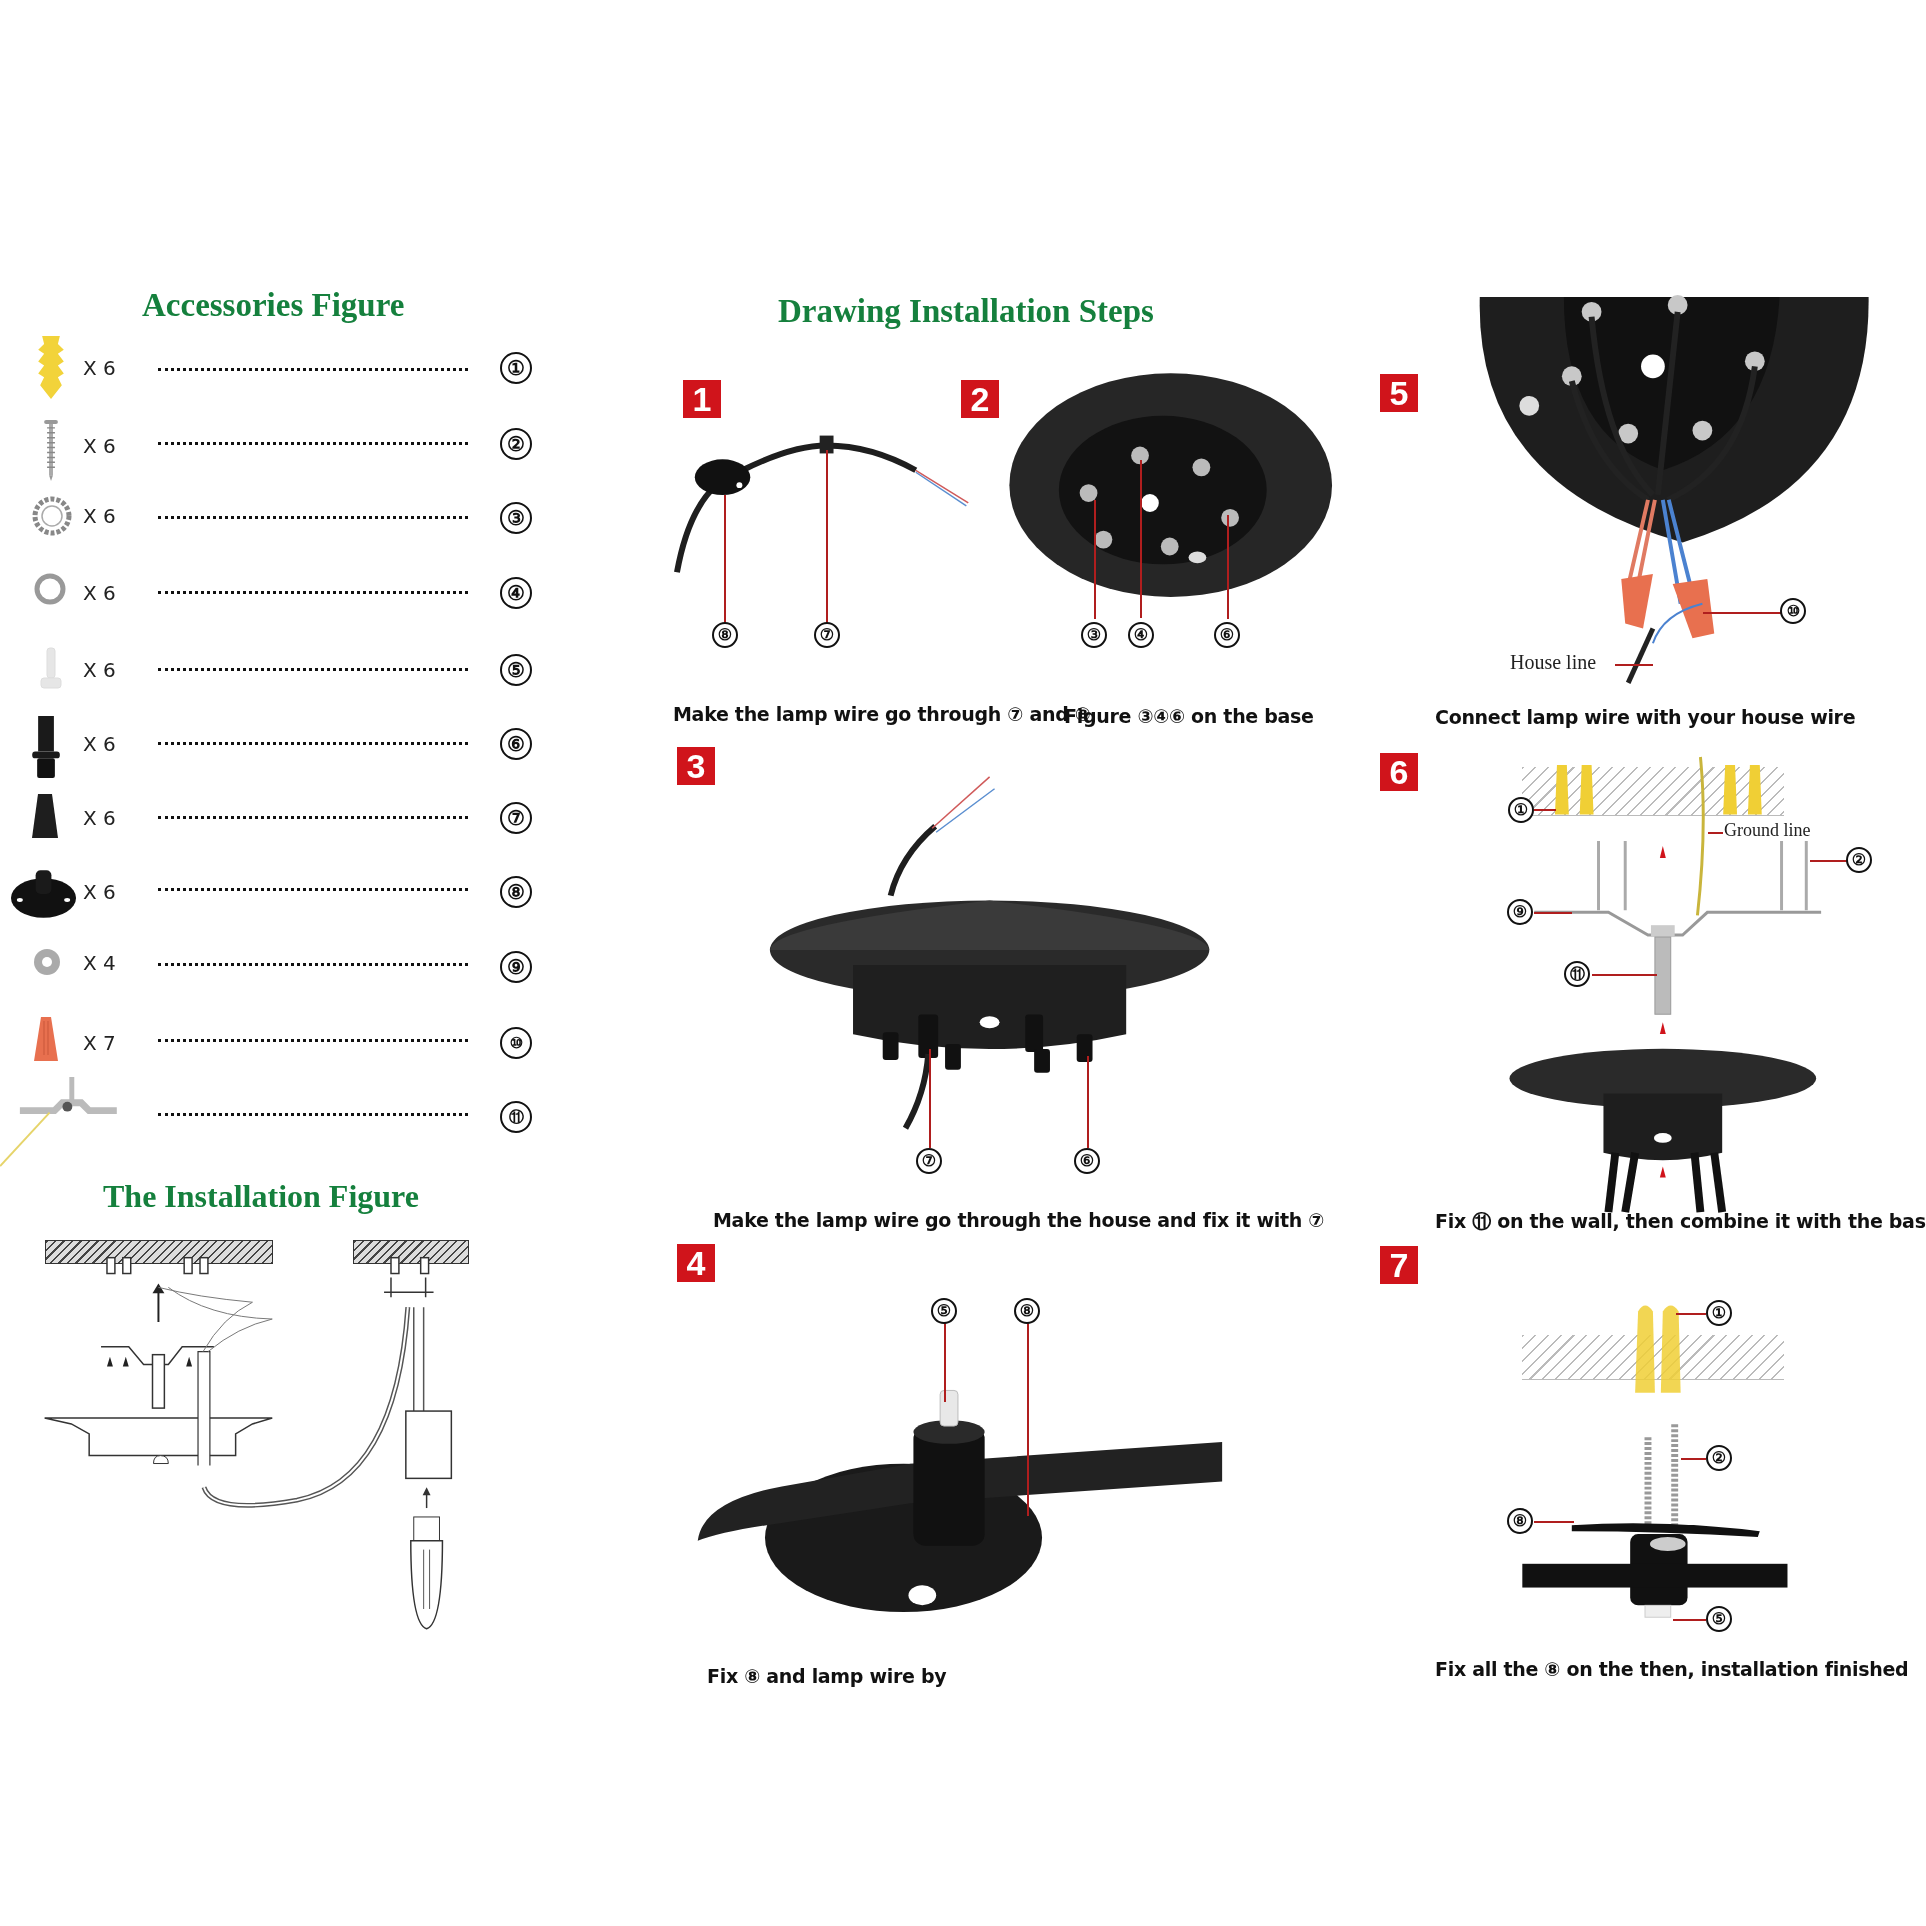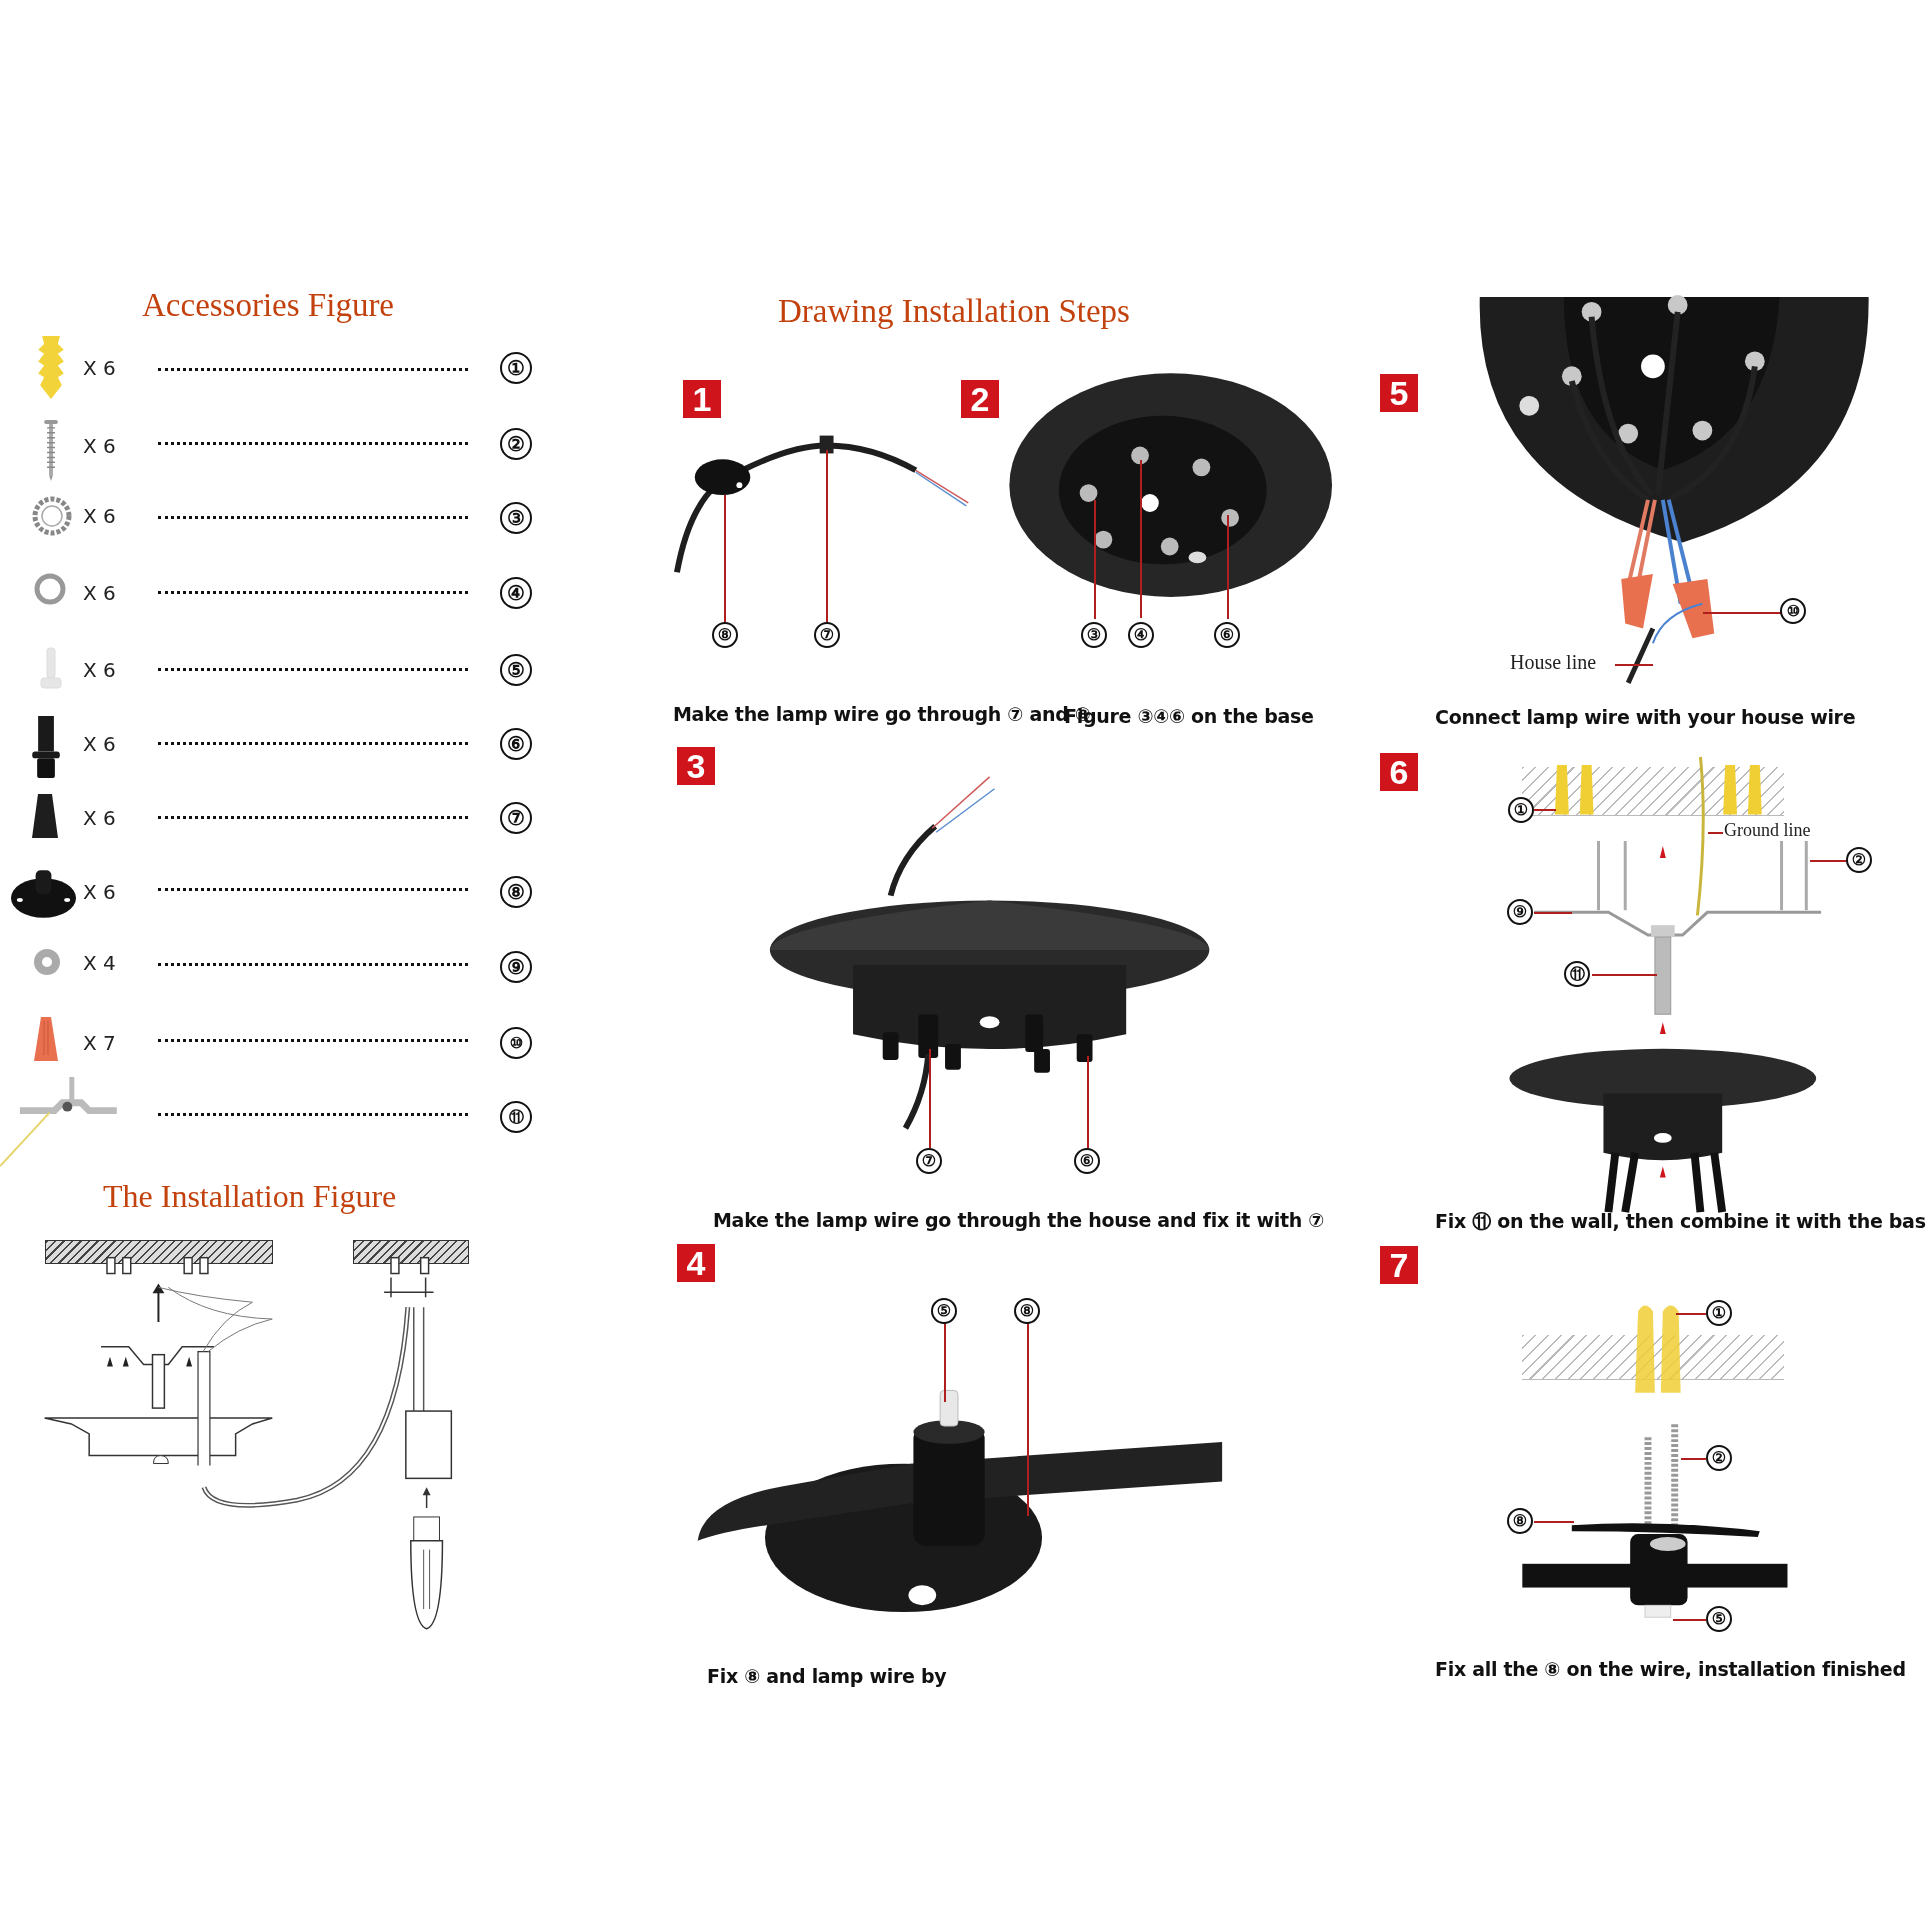--- a/index.html
+++ b/index.html
@@ -1,18 +1,18 @@
 <!DOCTYPE html>
 <html><head>
 <meta charset="utf-8">
 <style>
   html,body{margin:0;padding:0;background:#fff;}
   body{width:1927px;height:1927px;position:relative;overflow:hidden;font-family:"DejaVu Sans",sans-serif;color:#111;}
   .abs{position:absolute;}
-  .title-serif{font-family:"Liberation Serif","DejaVu Serif",serif;font-weight:normal;color:#c2410c;}
+  .title-serif{font-family:"Liberation Serif","DejaVu Serif",serif;font-weight:bold;color:#15803d;}
   .caption{font-family:"DejaVu Sans",sans-serif;font-weight:bold;font-size:19px;color:#111;white-space:nowrap;letter-spacing:-0.3px;}
   .badge{width:38px;height:38px;background:#d0141b;color:#fff;font-family:"Liberation Sans",sans-serif;font-weight:bold;font-size:34px;line-height:38px;text-align:center;}
   .circ{display:inline-block;width:28px;height:28px;border:2.5px solid #111;border-radius:50%;text-align:center;line-height:28px;font-family:"Liberation Sans",sans-serif;font-weight:bold;font-size:20px;color:#111;background:#fff;box-sizing:content-box;}
   .circ.small{width:22px;height:22px;line-height:22px;font-size:16px;border-width:2px;}
   .circ.two{font-size:15px;letter-spacing:-1px;}
   .acc-row{position:absolute;left:0;width:554px;height:59px;}
   .acc-qty{position:absolute;left:83px;font-family:"DejaVu Sans",sans-serif;font-size:20px;color:#222;}
   .acc-dots{position:absolute;left:158px;width:310px;border-top:3px dotted #111;}
   .acc-num{position:absolute;left:500px;}
   .leader{position:absolute;background:#b01e1e;}
@@ -358,15 +358,15 @@
     <rect x="282" y="365" width="26" height="12" fill="#eee" stroke="#ccc"></rect>
   </svg>
   <div class="leader" style="left:310px;top:69px;width:30px;height:1.5px;"></div>
   <span class="abs circ small" style="left:340px;top:56px;">①</span>
   <div class="leader" style="left:315px;top:214px;width:25px;height:1.5px;"></div>
   <span class="abs circ small" style="left:340px;top:201px;">②</span>
   <div class="leader" style="left:168px;top:277px;width:40px;height:1.5px;"></div>
   <span class="abs circ small" style="left:141px;top:264px;">⑧</span>
   <div class="leader" style="left:307px;top:375px;width:33px;height:1.5px;"></div>
   <span class="abs circ small" style="left:340px;top:362px;">⑤</span>
-  <div class="abs caption" style="left:69px;top:414px;">Fix all the ⑧ on the wire, installation finished</div>
+  <div class="abs caption" style="left:69px;top:414px;">Fix all the ⑧ on the then, installation finished</div>
 </div>
 
 
 </body></html>

